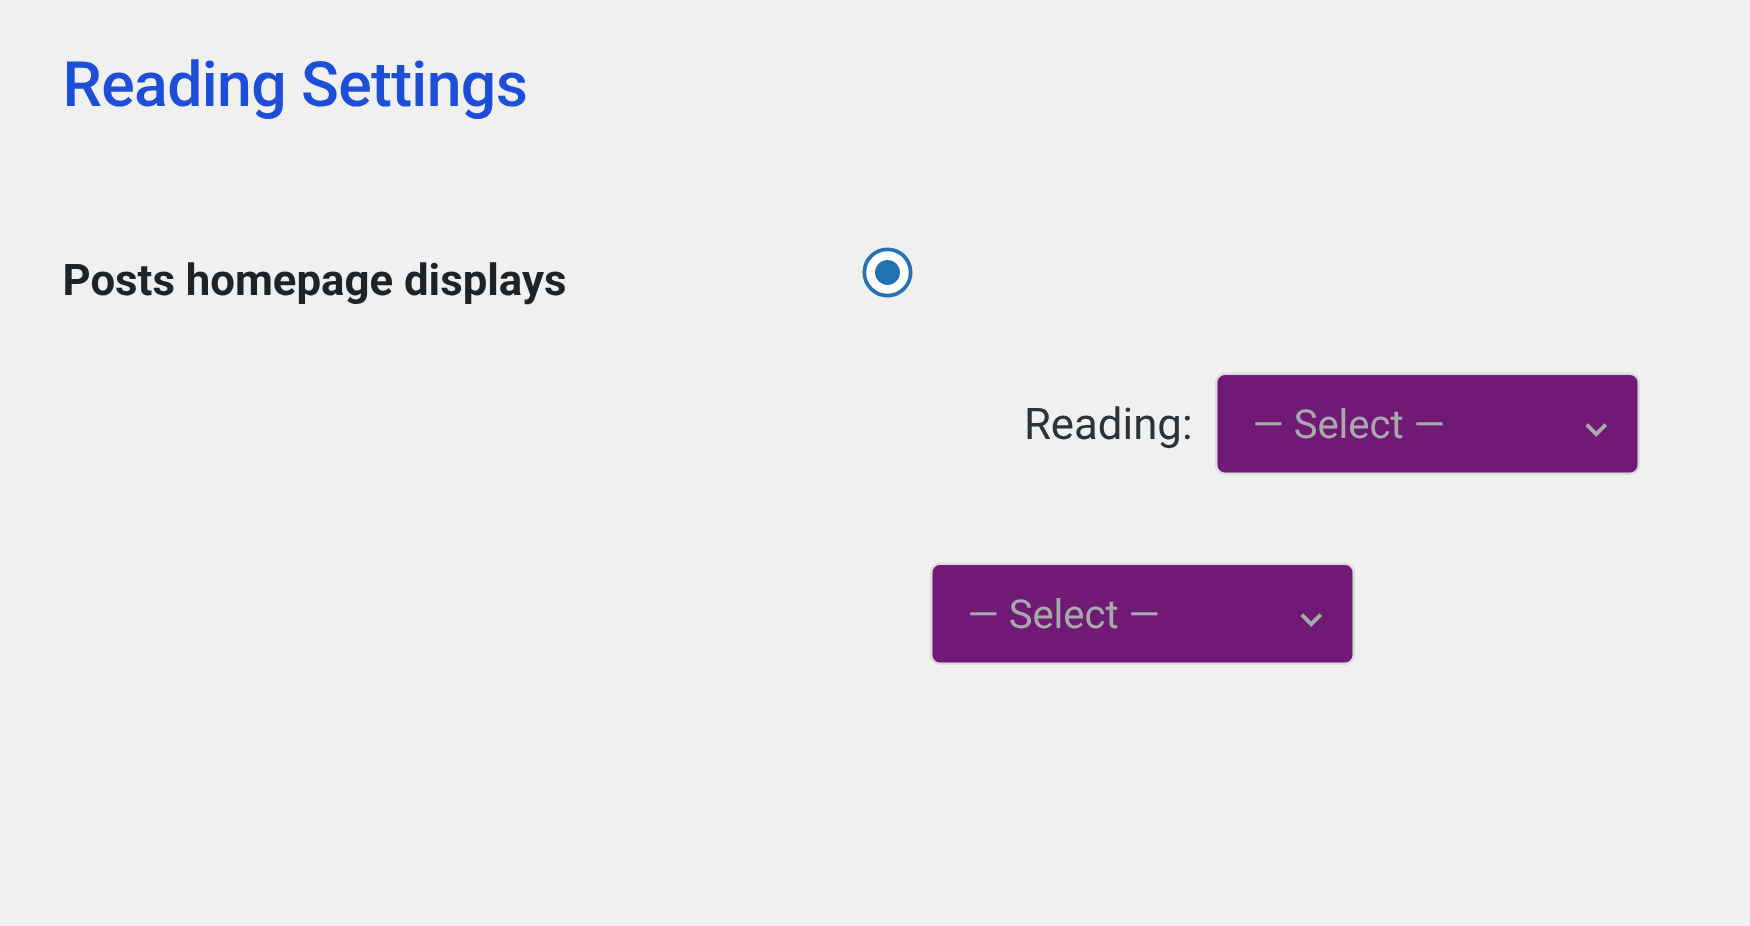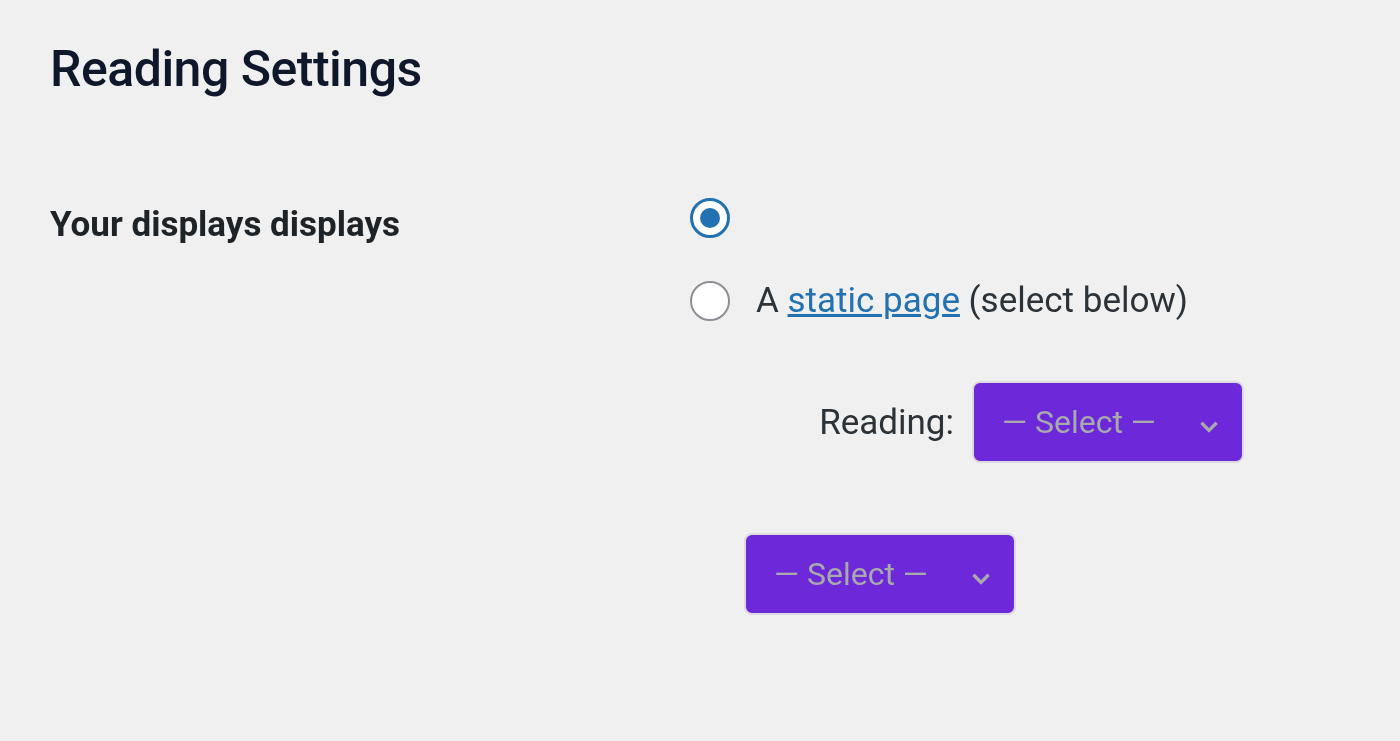--- a/index.html
+++ b/index.html
@@ -11,21 +11,21 @@
       font-family: -apple-system, BlinkMacSystemFont, "Segoe UI", Roboto, Helvetica, Arial, sans-serif;
       background: #f0f0f1;
       color: #1d2327;
       padding: 40px 50px;
       width: 1400px;
       height: 741px;
     }
     h1 {
       font-size: 50px;
       font-weight: 500;
-      color: #0f172a;
+      color: #1d4ed8;
       margin-bottom: 100px;
       letter-spacing: -0.5px;
     }
     .form-row {
       display: flex;
       align-items: flex-start;
     }
     .row-label {
       width: 640px;
       font-size: 35px;
@@ -83,23 +83,23 @@
       font-size: 35px;
       color: #2c3338;
       margin-right: 18px;
       text-align: right;
       min-width: 210px;
     }
     .select-box {
       display: inline-flex;
       align-items: center;
       justify-content: space-between;
-      width: 272px;
+      width: 340px;
       height: 82px;
-      background: #6d28d9;
+      background: #701a75;
       border: 2px solid #dcdcde;
       border-radius: 8px;
       padding: 0 20px 0 28px;
       color: #a7aaad;
       font-size: 32px;
       cursor: pointer;
     }
     .chevron {
       width: 26px;
       height: 26px;
@@ -112,35 +112,29 @@
       stroke-width: 3;
       fill: none;
     }
   </style>
 </head>
 <body>
 
 <h1>Reading Settings</h1>
 
 <div class="form-row">
-  <div class="row-label">Your displays displays</div>
+  <div class="row-label">Posts homepage displays</div>
   <div class="row-controls">
 
     <div class="radio-option">
       <span class="radio-outer selected">
         <span class="radio-inner"></span>
       </span>
     </div>
 
-    <div class="radio-option">
-      <span class="radio-outer"></span>
-      <span>
-        <span>A </span><a class="link">static page</a><span> (select below)</span>
-      </span>
-    </div>
 
     <div class="select-group">
 
       <div class="select-row">
         <span class="select-label">Reading:</span>
         <div class="select-box">
           <span>— Select —</span>
           <span class="chevron">
             <svg viewBox="0 0 24 24">
                 <polyline points="5 9 12 16 19 9"></polyline>

